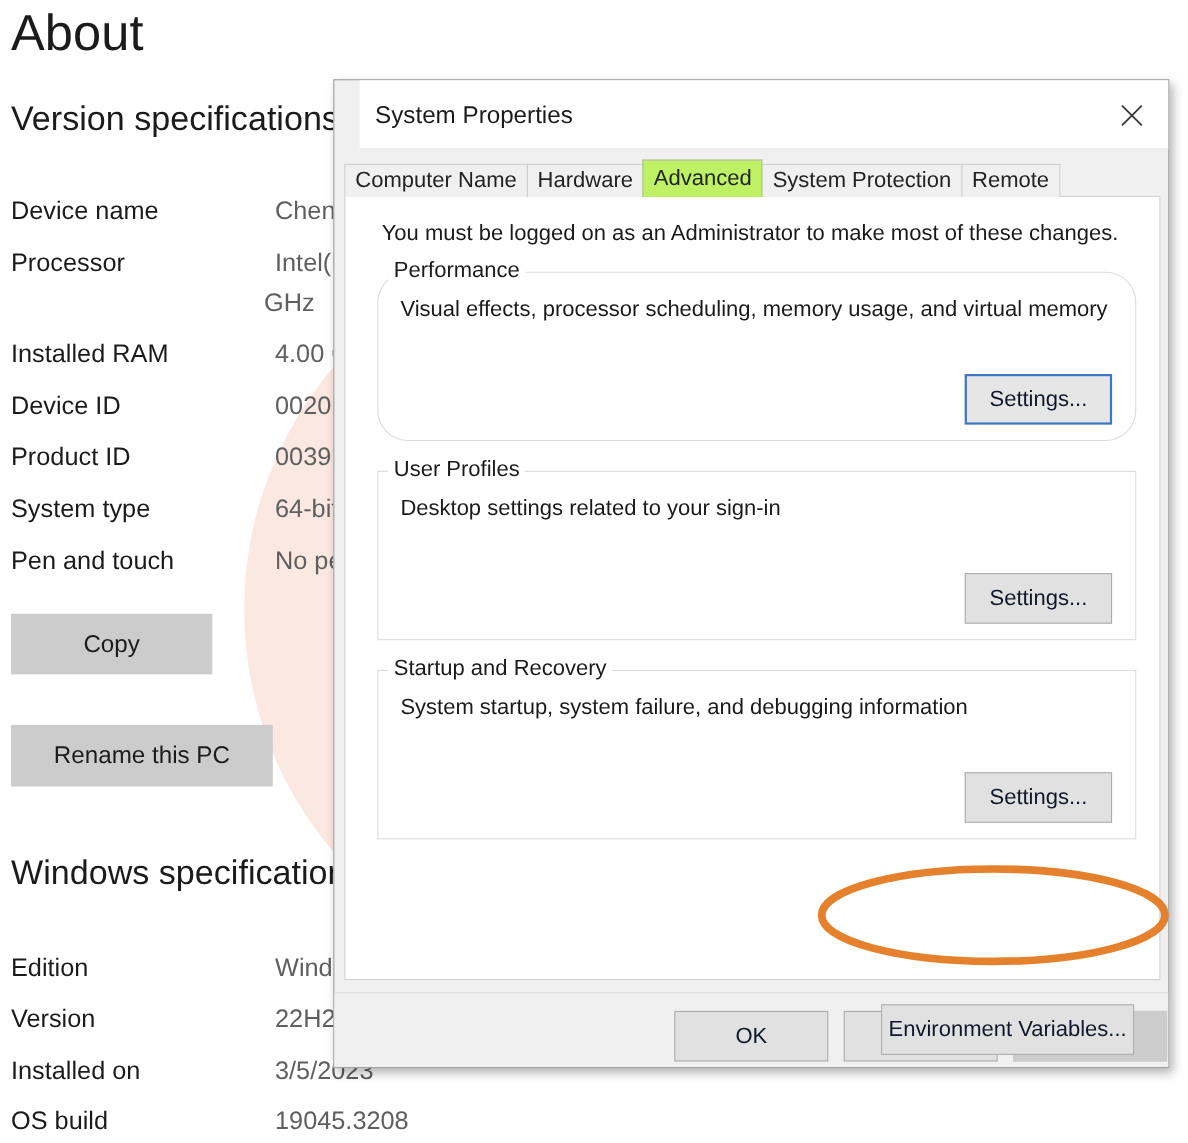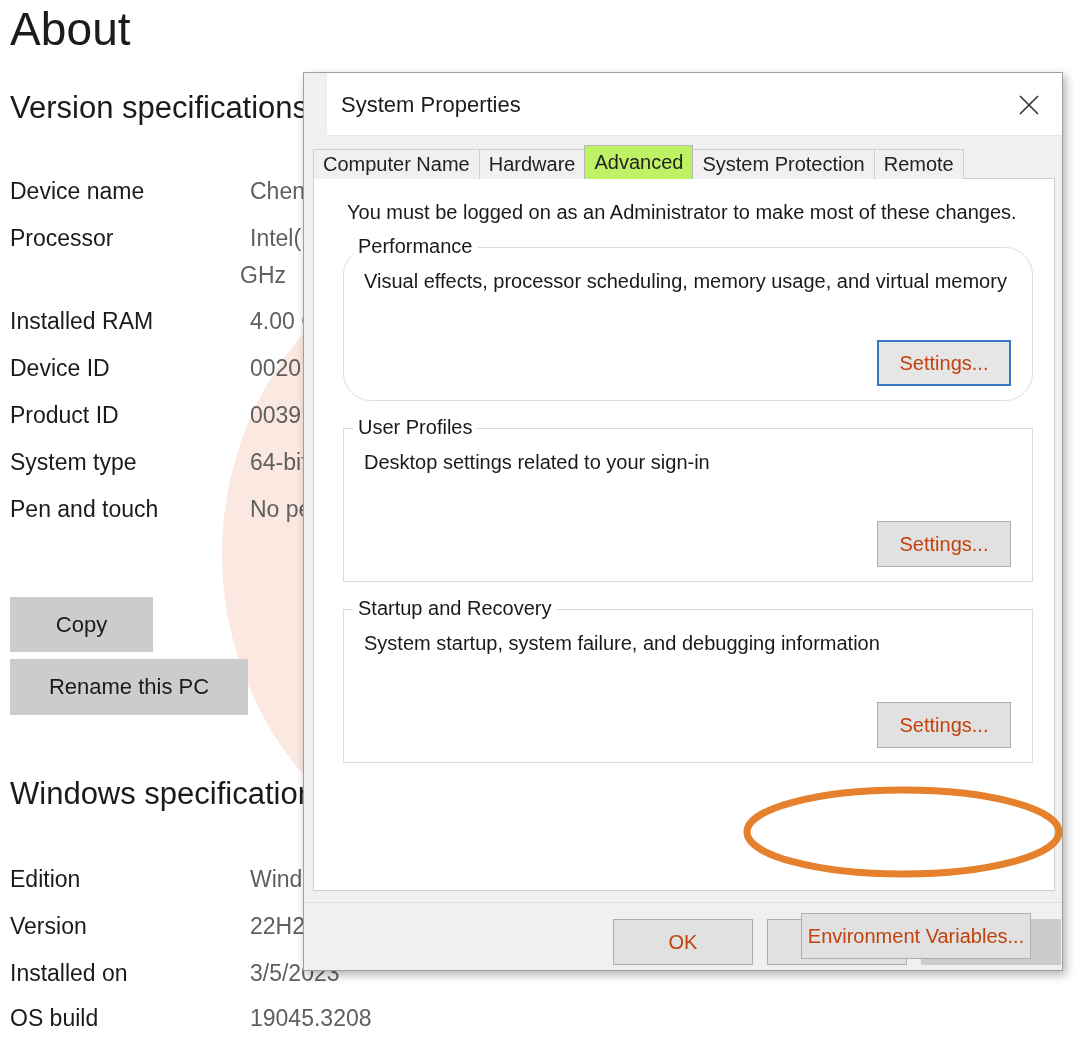--- a/index.html
+++ b/index.html
@@ -98,21 +98,21 @@
     background: #cccccc;
     border: none;
     color: #1b1b1b;
     font-size: 22px;
     font-family: "Liberation Sans", sans-serif;
     padding: 0;
     cursor: pointer;
   }
   #copy-btn {
     left: 10px; top: 558px;
-    width: 143px; height: 55px; margin-top: 39px;
+    width: 183px; height: 55px;
   }
   #rename-btn {
     left: 10px; top: 659px;
     width: 238px; height: 56px;
   }
 
   
   #dialog {
     position: absolute;
     left: 303px;
@@ -235,21 +235,21 @@
     top: 22px;
     font-size: 20px;
     color: #1a1a1a;
     white-space: nowrap;
   }
   .win-btn {
     position: absolute;
     background: #e1e1e1;
     border: 1px solid #adadad;
     font-size: 20px;
-    color: #c2410c;
+    color: #0f172a;
     font-family: "Liberation Sans", sans-serif;
     cursor: pointer;
     display: flex;
     align-items: center;
     justify-content: center;
     padding: 0;
   }
   .win-btn.focused {
     border: 2px solid #3b78c3;
     background: #e6e6e6;

